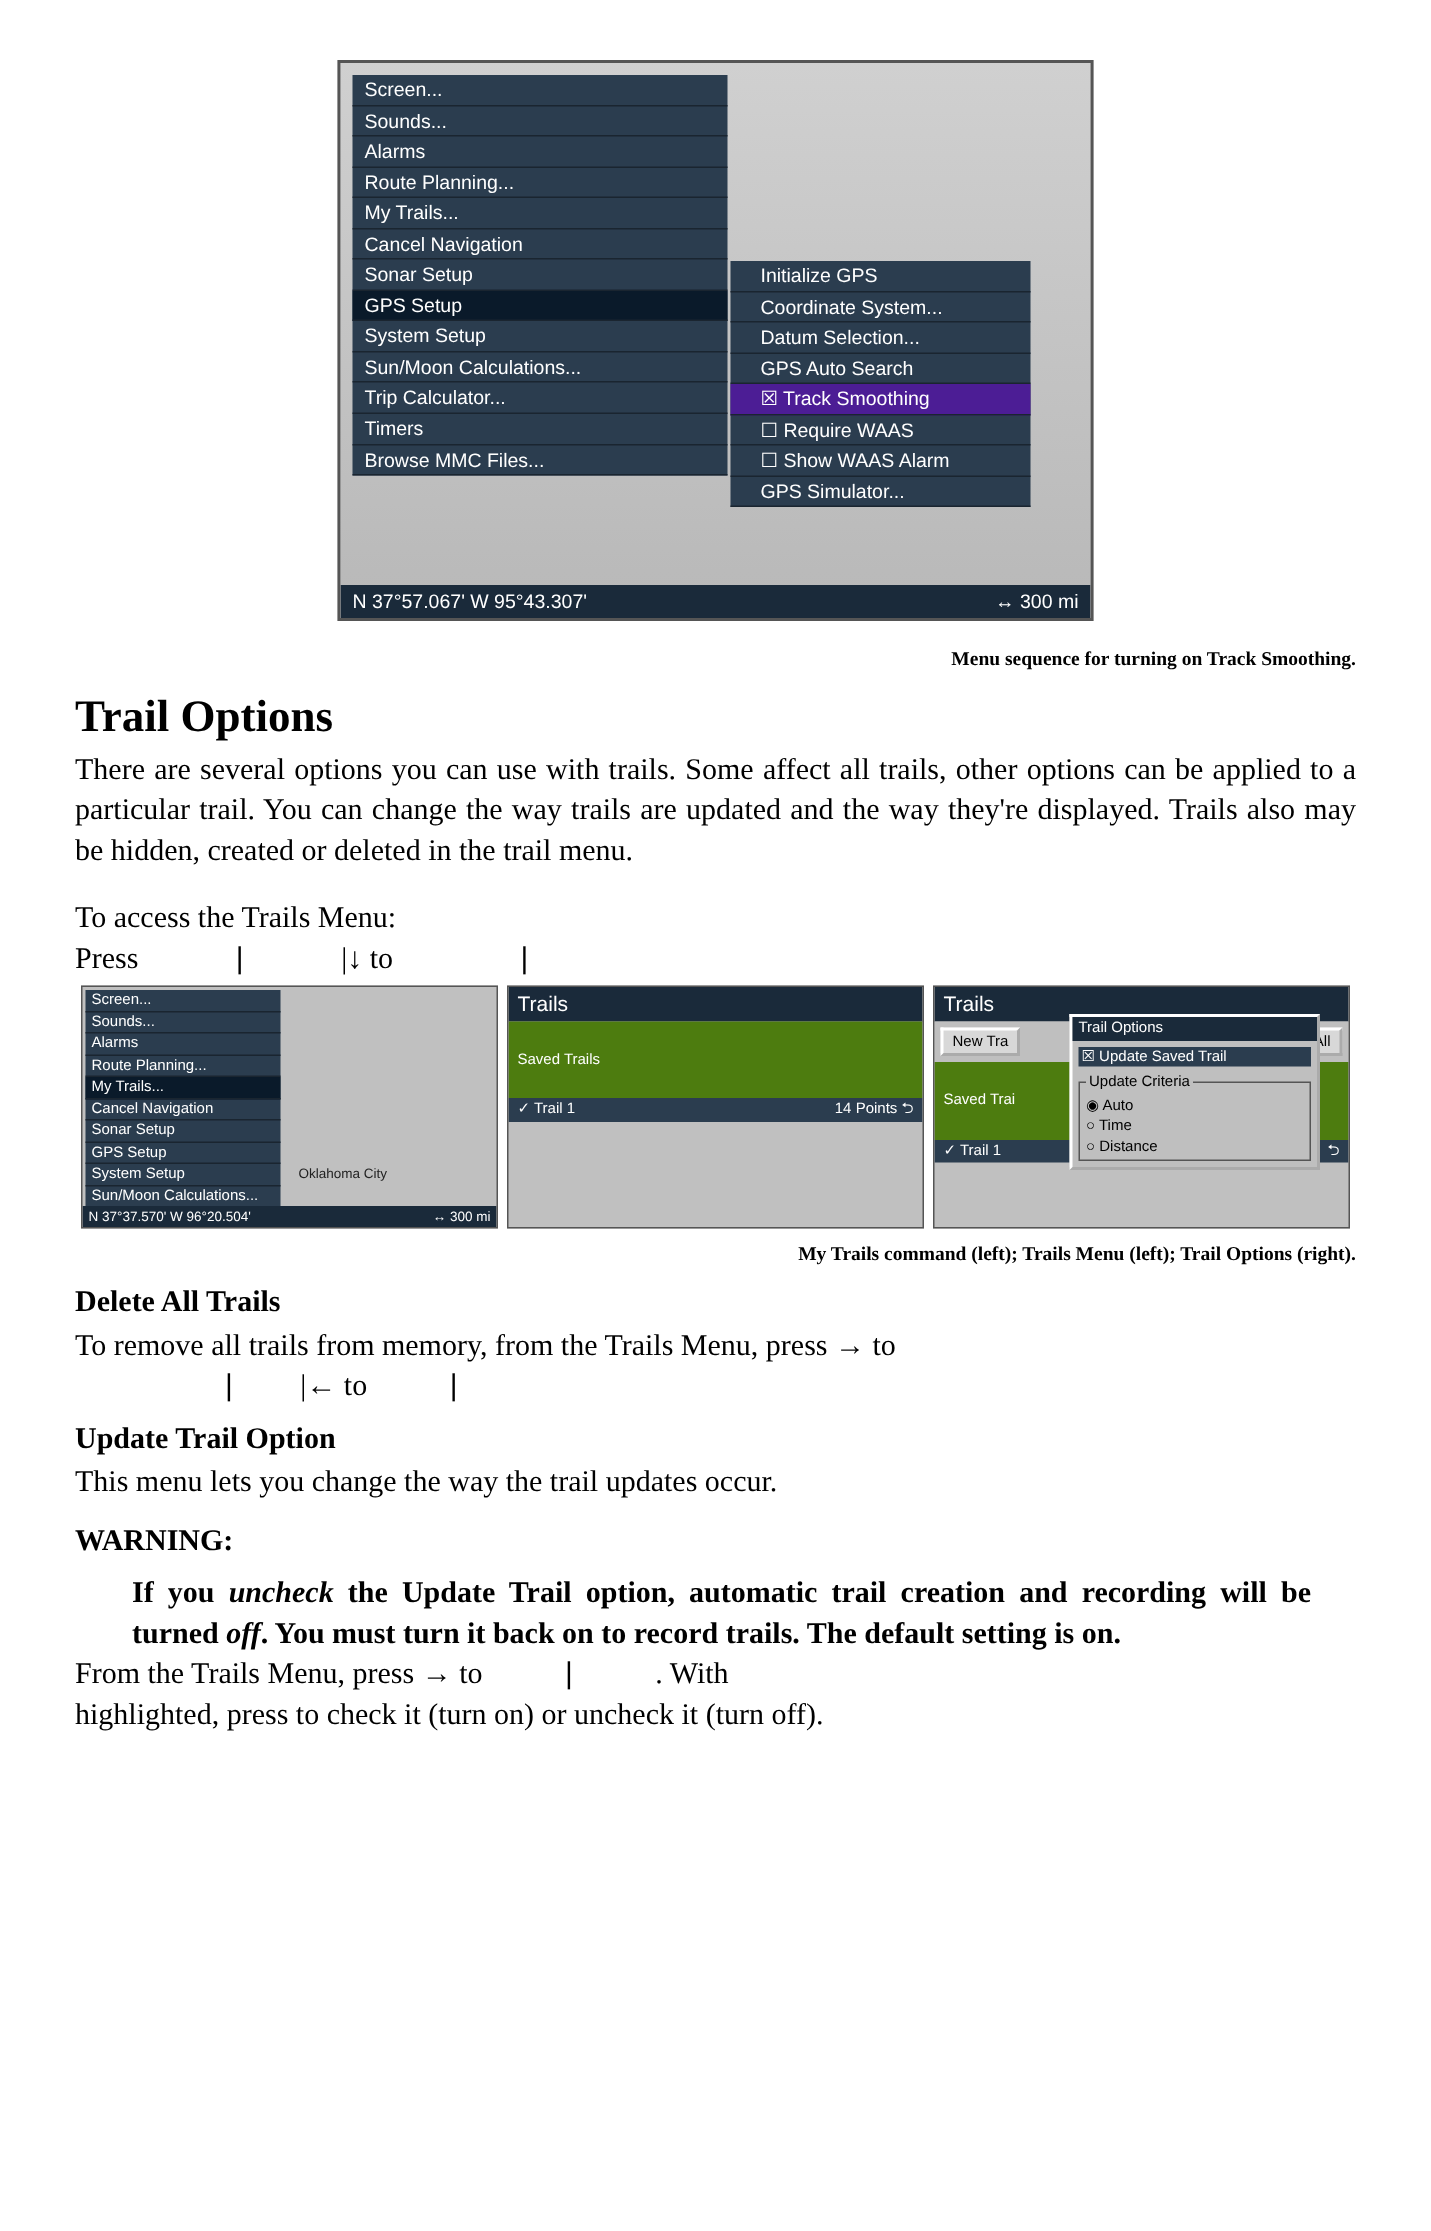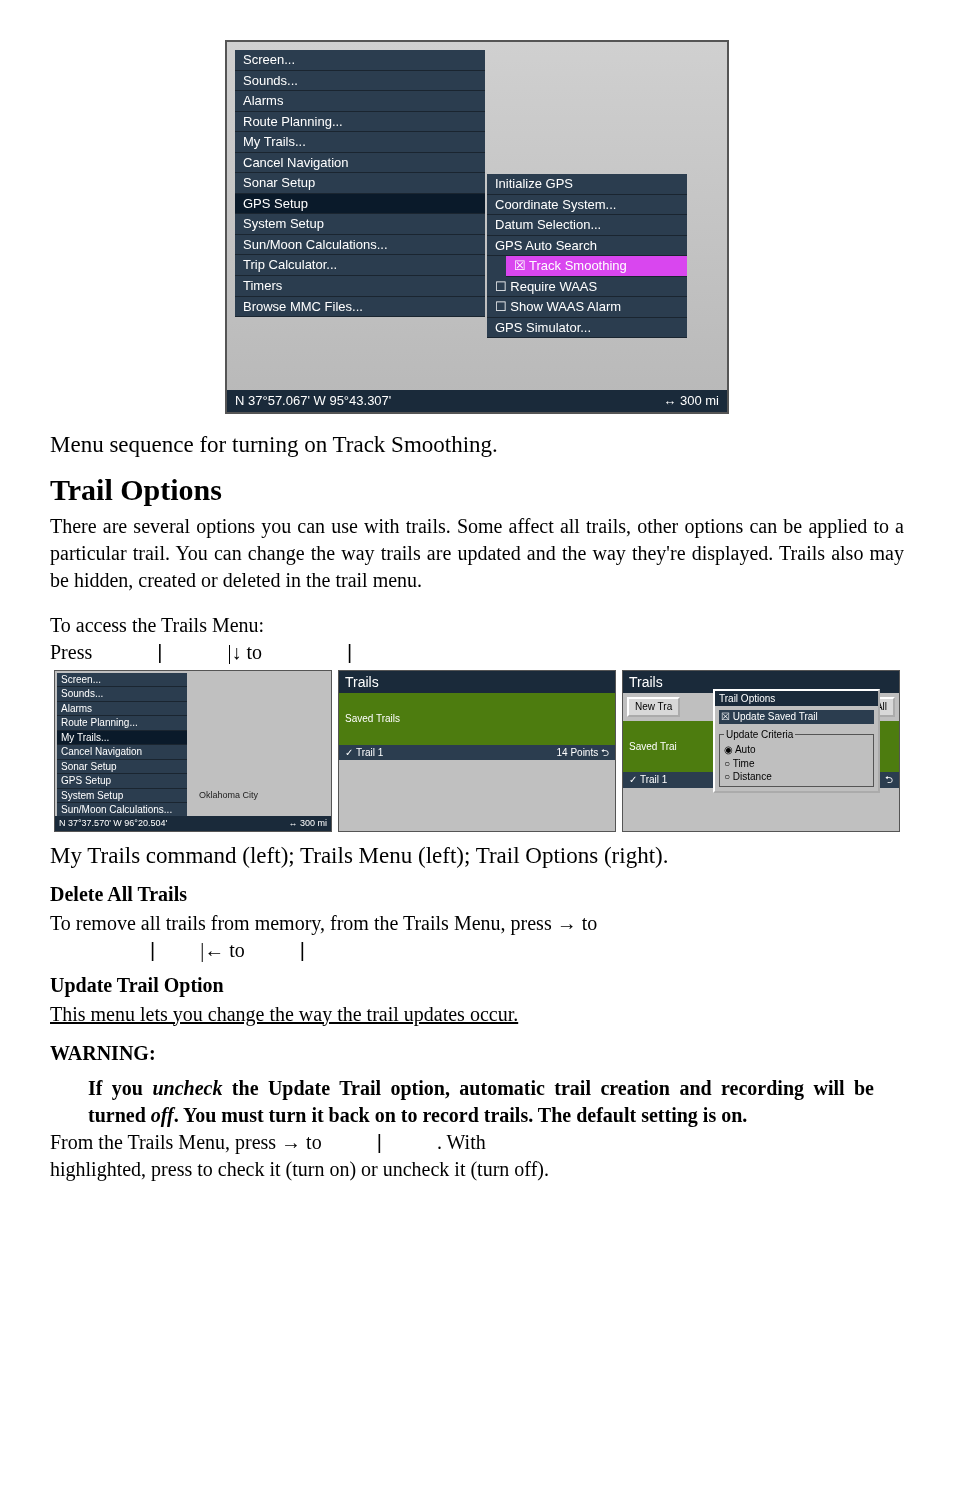--- a/index.html
+++ b/index.html
@@ -48,42 +48,42 @@
   }
   .submenu {
     position: absolute;
     top: 132px;
     left: 260px;
     width: 200px;
     background: #2b3d4f;
     color: #fff;
     font-size: 13px;
   }
-  .submenu .mi { padding: 1px 8px; border-bottom:1px solid #1a2530; white-space:nowrap;}
-  .submenu .mi.hl { background: #d946ef; margin-left: 19px; }
+  .submenu .mi { padding: 1px 20px; border-bottom:1px solid #1a2530; white-space:nowrap;}
+  .submenu .mi.hl { background: #4c1d95; }
   .mapbg {
     position:absolute; inset:0;
     background: linear-gradient(0deg,#b8b8b8,#d0d0d0);
   }
   .statusbar {
     position:absolute;
     bottom:0; left:0; right:0;
     height:22px;
     background:#1a2a3a;
     color:#fff;
     font-size:13px;
     display:flex;
     justify-content:space-between;
     align-items:center;
     padding:0 8px;
   }
   .caption {
-    text-align: left;
-    font-weight: normal;
-    font-size: 23px;
+    text-align: right;
+    font-weight: bold;
+    font-size: 13px;
     margin: 8px 0 10px 0;
   }
   h2.section {
     font-family: Georgia, 'Times New Roman', serif;
     font-weight: bold;
     font-size: 30px;
     margin: 6px 0 2px 0;
   }
   p.body {
     margin: 0 0 18px 0;
@@ -260,21 +260,21 @@
 <div style="text-align:justify;">
   <span>To remove all trails from memory, from the Trails Menu, press → to</span>
 </div>
 <div style="margin-bottom:8px;">
   <span style="margin-left:100px;" class="pipe">|</span>
   <span style="margin-left:40px;">|← to</span>
   <span style="margin-left:50px;" class="pipe">|</span>
 </div>
 
 <h3 class="sub">Update Trail Option</h3>
-<p class="body" style="margin-bottom:12px;text-decoration:underline;">This menu lets you change the way the trail updates occur.</p>
+<p class="body" style="margin-bottom:12px;">This menu lets you change the way the trail updates occur.</p>
 
 <h3 class="sub">WARNING:</h3>
 <div class="warning-block">
   <span>If you </span><i>uncheck</i><span> the Update Trail option, automatic trail creation and recording will be turned </span><i>off</i><span>. You must turn it back on to record trails. The default setting is on.</span>
 </div>
 
 <div style="">
   <span>From the Trails Menu, press → to </span>
   <span class="pipe" style="margin:0 50px;">|</span>
   <span>. With </span>

